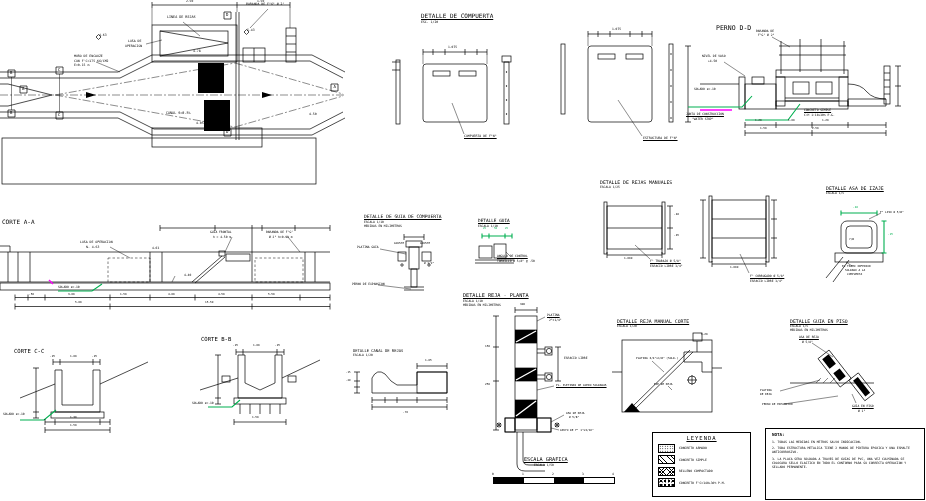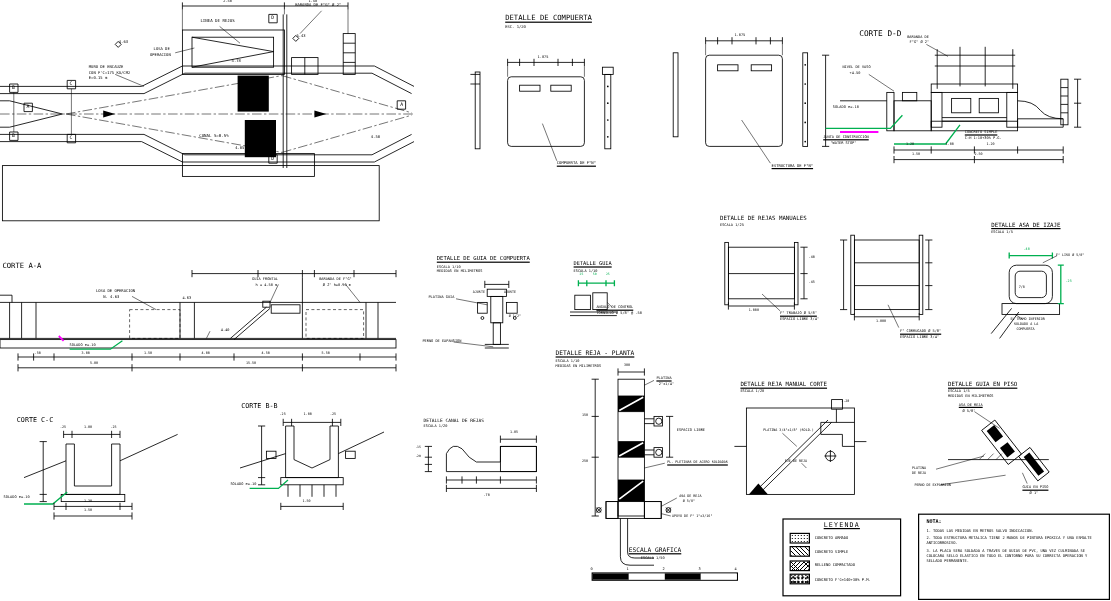--- a/index.html
+++ b/index.html
@@ -338,21 +338,21 @@
       <span class="stick" style="left: 28px;">1</span>
       <div class="seg segb"></div>
       <span class="stick" style="left: 58px;">2</span>
       <div class="seg segw"></div>
       <span class="stick" style="left: 88px;">3</span>
       <span class="stick" style="left: 118px;">4</span>
     </div>
 
 <div class="ann und" style="left: 421px; top: 13px; font-size: 6px;">DETALLE DE COMPUERTA</div>
     <div class="ann" style="left: 421px; top: 20.5px; font-size: 3.2px;">ESC. 1/20</div>
-    <div class="ann" style="left: 716px; top: 25px; font-size: 6.5px;">CORTE D-D</div>
+    <div class="ann" style="left: 716px; top: 25px; font-size: 6.5px;">PERNO D-D</div>
     <div class="ann" style="left: 2px; top: 219px; font-size: 6px;">CORTE A-A</div>
     <div class="ann und" style="left: 364px; top: 215px; font-size: 4.6px;">DETALLE DE GUIA DE COMPUERTA</div>
     <div class="ann" style="left: 364px; top: 221px; font-size: 3px;">ESCALA 1/10</div>
     <div class="ann" style="left: 364px; top: 225px; font-size: 3px;">MEDIDAS EN MILIMETROS</div>
     <div class="ann und" style="left: 478px; top: 219px; font-size: 4.4px;">DETALLE GUIA</div>
     <div class="ann" style="left: 478px; top: 224.5px; font-size: 3px;">ESCALA 1/10</div>
     <div class="ann" style="left: 600px; top: 180px; font-size: 4.8px;">DETALLE DE REJAS MANUALES</div>
     <div class="ann" style="left: 600px; top: 186px; font-size: 3px;">ESCALA 1/25</div>
     <div class="ann und" style="left: 826px; top: 186px; font-size: 4.8px;">DETALLE ASA DE IZAJE</div>
     <div class="ann" style="left: 826px; top: 192px; font-size: 3px;">ESCALA 1/5</div>

